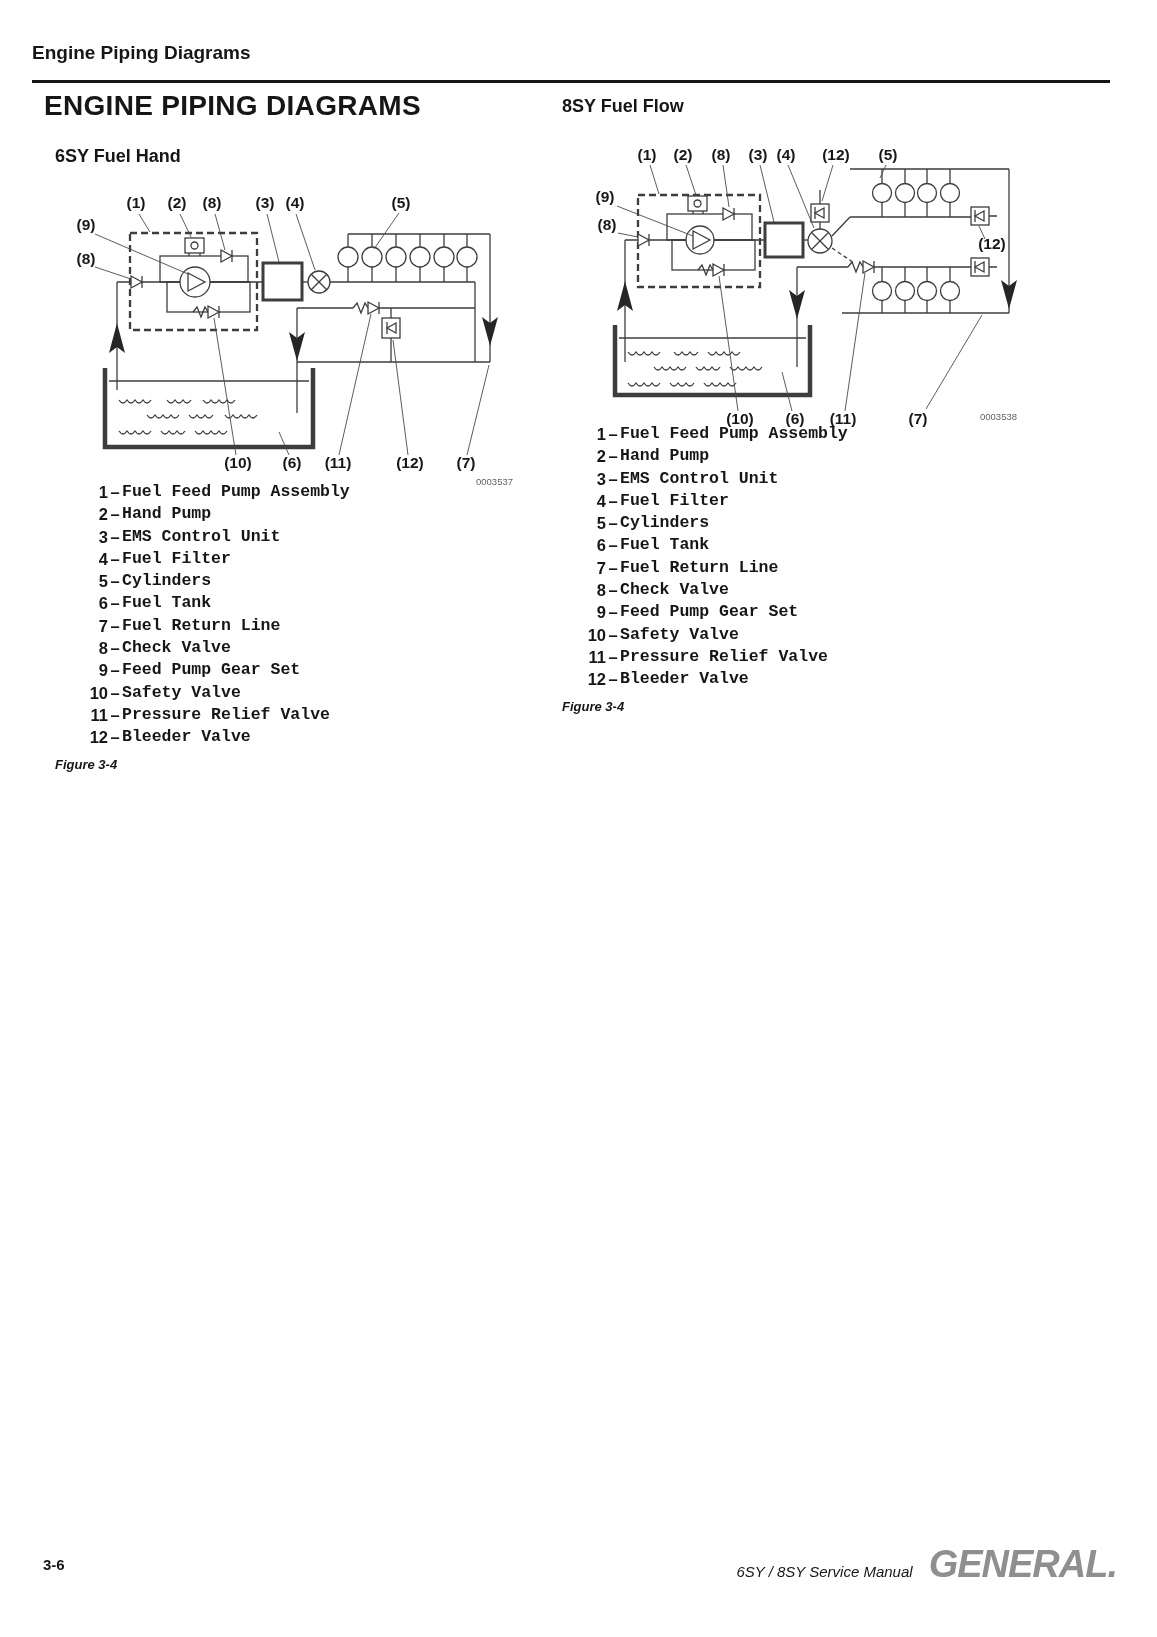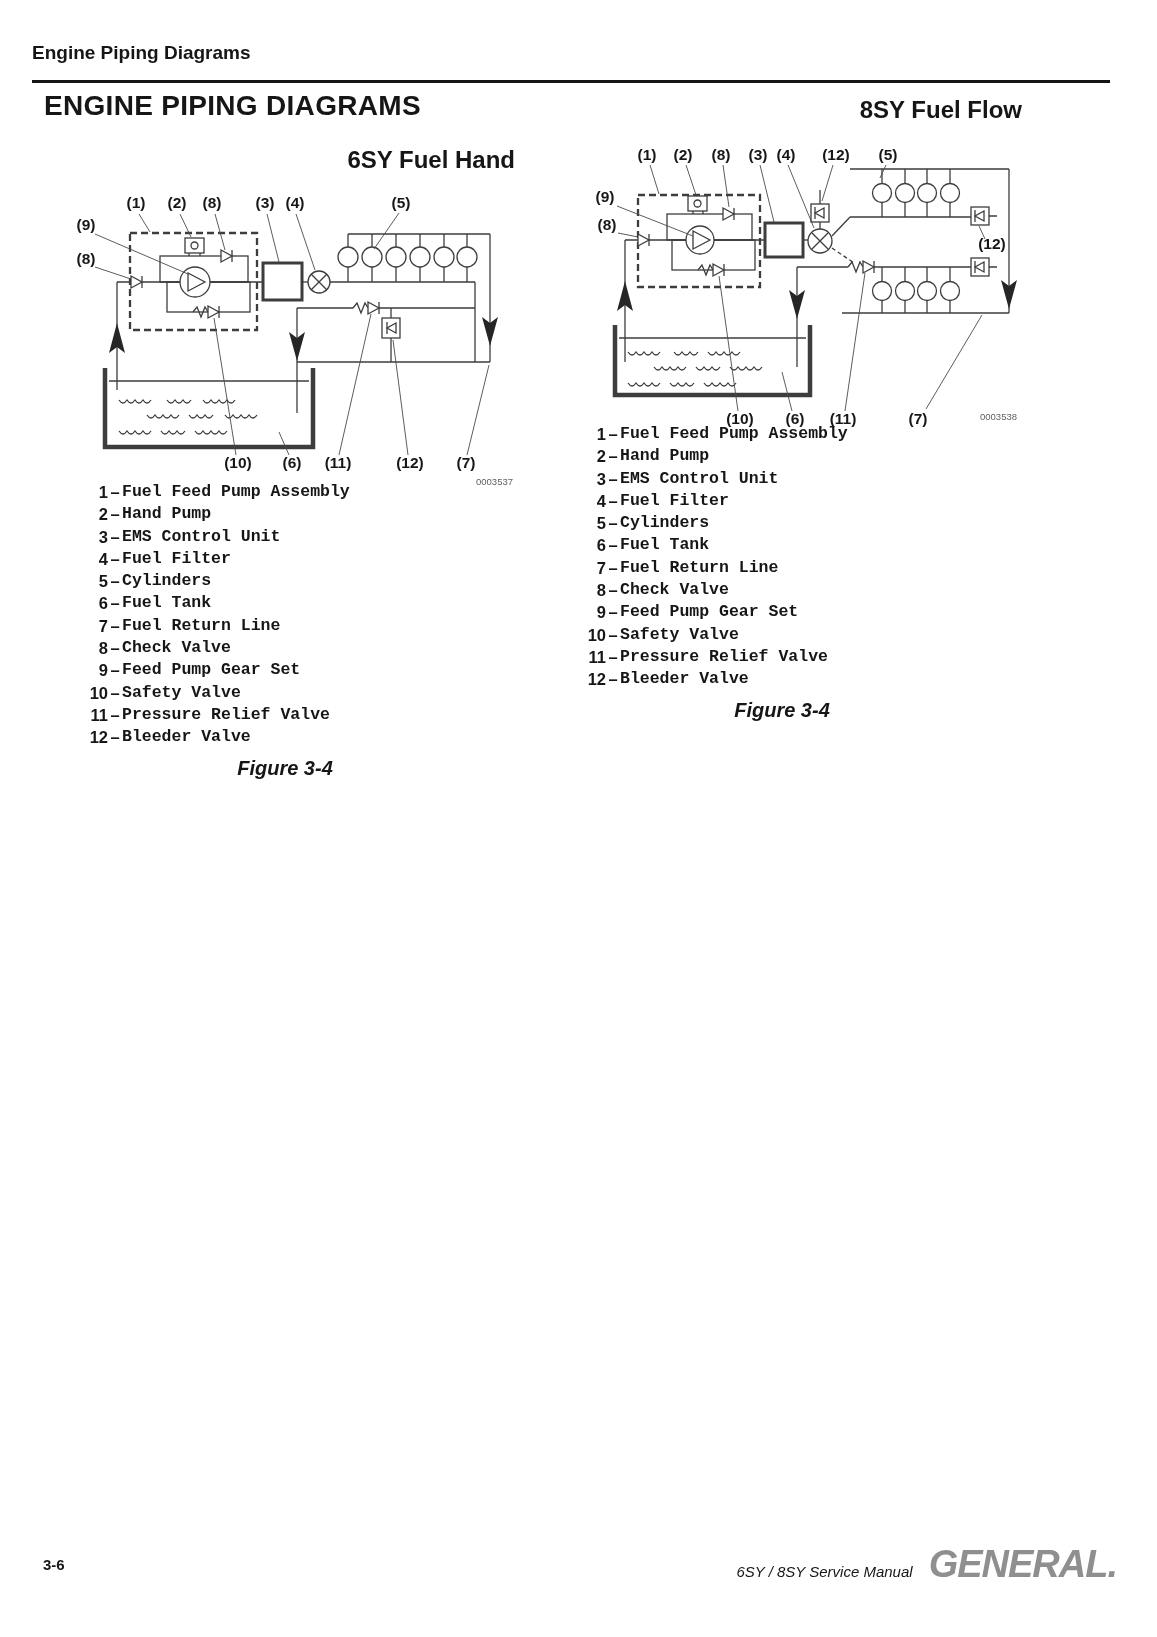--- a/index.html
+++ b/index.html
@@ -7,32 +7,32 @@
     width:1157px;height:1637px;position:relative;background:#ffffff;
     font-family:"Liberation Sans", sans-serif;color:#161616;overflow:hidden;
   }
   .abs{position:absolute;}
   
   .hdr{left:32px;top:42px;width:1078px;display:flex;justify-content:space-between;align-items:baseline;}
   .hdr-left{font-size:24px;font-weight:bold;padding-left:12px;letter-spacing:.2px;}
   .hdr-right{font-size:19px;font-weight:bold;}
   .rule{left:32px;top:80px;width:1078px;height:3px;background:#151515;}
   .pgtitle{left:44px;top:90px;font-size:28px;font-weight:bold;letter-spacing:.3px;}
-  .figtitle{font-size:24px;font-weight:bold;text-align:right;}
+  .figtitle{font-size:18px;font-weight:bold;text-align:left;}
   .ft6{left:55px;top:146px;width:460px;}
   .ft8{left:562px;top:96px;width:460px;}
   
   .legend{display:block;}
   .lg6{left:82px;top:481px;}
   .lg8{left:580px;top:423px;}
   .lrow{display:grid;grid-template-columns:26px 14px auto;line-height:22.3px;font-size:16.5px;font-weight:bold;}
   .ln{text-align:right;}
   .ld{text-align:center;}
   .lt{text-align:left;white-space:nowrap;font-family:Liberation Mono, monospace;}
-  .caption{font-size:20px;font-weight:bold;font-style:italic;text-align:center;}
+  .caption{font-size:13px;font-weight:bold;font-style:italic;}
   .cap6{left:55px;top:757px;width:460px;}
   .cap8{left:562px;top:699px;width:440px;}
   
   .pnum{left:43px;top:1556px;font-size:15px;font-weight:bold;}
   .footr{right:40px;top:1543px;display:flex;align-items:baseline;gap:16px;}
   .manual{font-size:15px;font-style:italic;}
   .brand{font-size:38px;font-weight:bold;font-style:italic;color:#8f8f8f;letter-spacing:-1px;}
   
   svg{display:block;}
   .dln{stroke:#3d3d3d;stroke-width:1.3;fill:none;}

